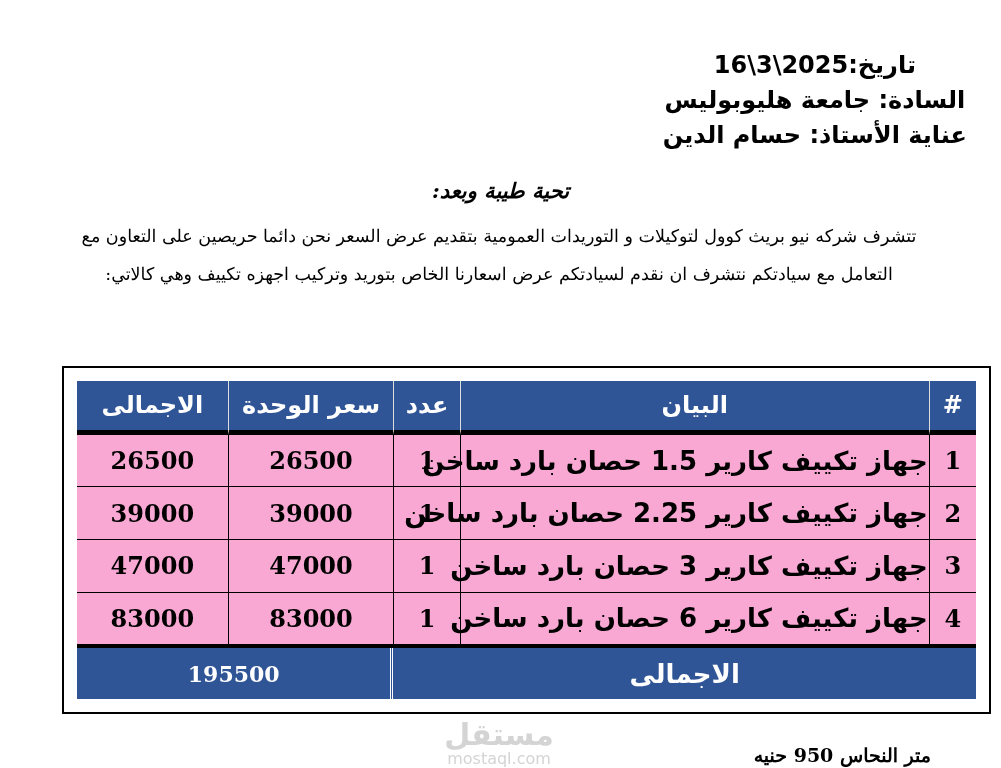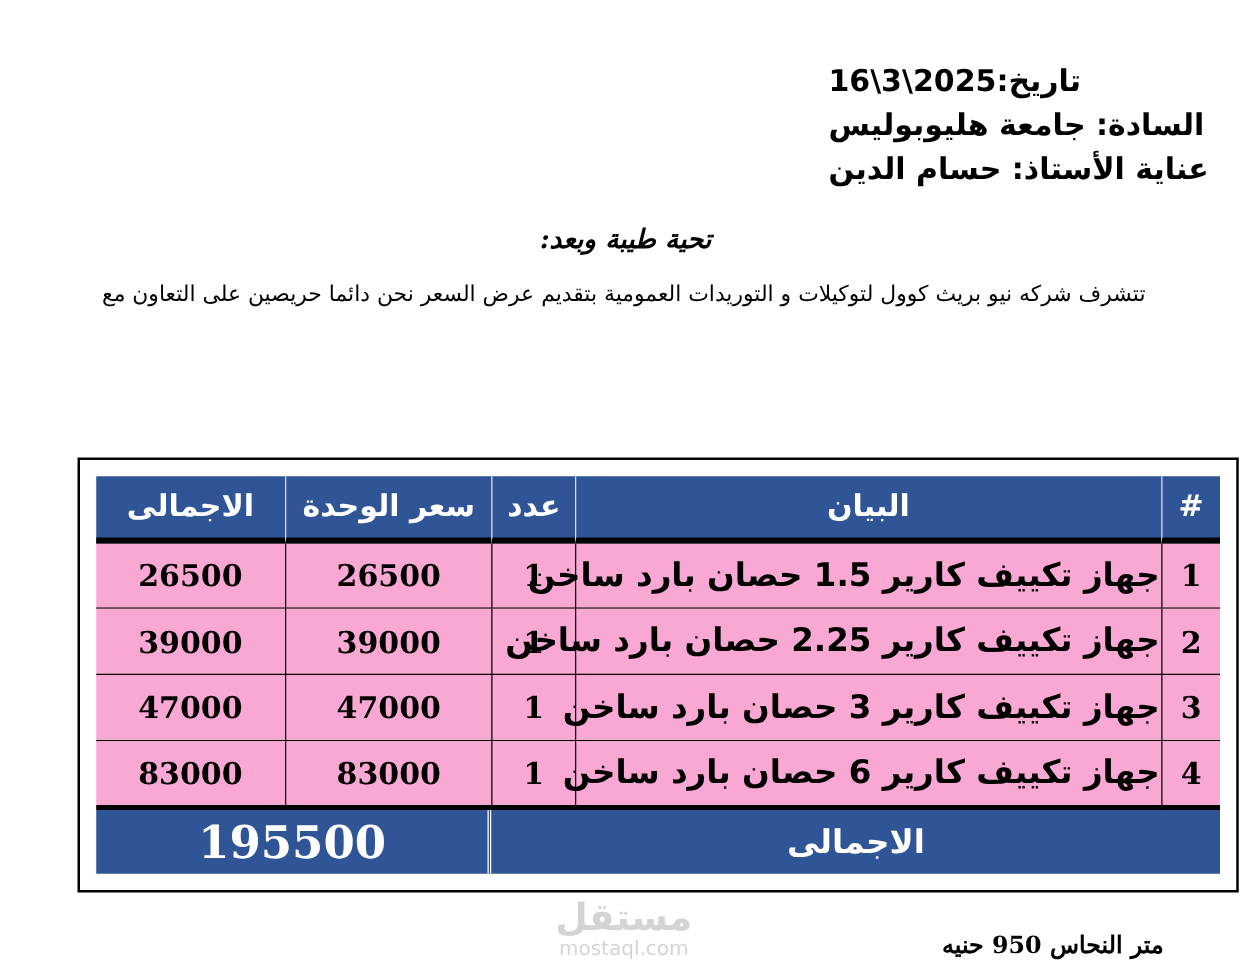--- a/index.html
+++ b/index.html
@@ -1,37 +1,37 @@
 <!DOCTYPE html>
 <html><head>
 <meta charset="utf-8">
 <style>
   html, body { margin:0; padding:0; background:#ffffff; }
   body { width:1001px; height:768px; position:relative; overflow:hidden; font-family:"DejaVu Serif", serif; color:#000; }
 
-  .header-block { position:absolute; right:34px; top:48px; text-align:left; direction:rtl; }
+  .header-block { position:absolute; right:34px; top:48px; text-align:center; direction:rtl; }
   .header-line { font-family:"DejaVu Sans", sans-serif; font-weight:bold; font-size:24px; line-height:35px; white-space:nowrap; }
 
   .greeting { position:absolute; left:0; width:1001px; top:178px; text-align:center; direction:rtl; font-family:"DejaVu Serif", serif; font-weight:bold; font-style:italic; font-size:21px; }
 
   .intro { position:absolute; left:34px; width:930px; top:218px; direction:rtl; text-align:center; font-family:"DejaVu Serif", serif; font-size:17.5px; line-height:37.5px; }
   .intro-line { display:block; white-space:nowrap; }
 
   .table-wrap { position:absolute; left:62px; top:366px; width:899px; height:318px; border:2px solid #000; padding:13px; }
   table.quote { width:100%; height:100%; border-collapse:separate; border-spacing:0; direction:ltr; table-layout:fixed; }
   table.quote td, table.quote th { padding:0; text-align:center; vertical-align:middle; }
   .th-cell { background:#2F5597; color:#fff; font-family:"DejaVu Sans", sans-serif; font-weight:bold; font-size:24px; height:48px; border-left:1px solid #ddd; }
   .th-cell:first-child { border-left:none; }
   tr.head-row th { border-bottom:5px solid #000; }
   .td-cell { background:#f9a8d4; height:51px; border-left:1px solid #000; border-bottom:1px solid #000; font-family:"DejaVu Serif", serif; font-weight:bold; font-size:24px; }
   .td-cell:first-child { border-left:none; }
   .td-desc { font-family:"DejaVu Sans", sans-serif; font-size:26px; direction:rtl; white-space:nowrap; }
   tr.body-row:last-of-type td { border-bottom:4px solid #000; }
   .total-cell { background:#2F5597; color:#fff; font-weight:bold; height:50px; }
-  .total-value { font-family:"DejaVu Serif", serif; font-size:36px; border-right:3px double #fff; }
+  .total-value { font-family:"DejaVu Serif", serif; font-size:22px; border-right:3px double #fff; }
   .total-label { font-family:"DejaVu Sans", sans-serif; font-size:26px; }
 
   .note { position:absolute; right:70px; top:696px; direction:rtl; font-family:"DejaVu Serif", serif; font-weight:bold; font-size:19px; white-space:nowrap;margin-top:48px; }
 
   .watermark { position:absolute; left:434px; top:700px; width:130px; text-align:center; color:#d4d4d4; font-family:"DejaVu Sans", sans-serif; }
   .wm-ar { font-size:30px; font-weight:bold; line-height:30px; direction:rtl;margin-top:20px; }
   .wm-en { font-size:16px; line-height:18px; }
 </style>
 </head>
 <body>
@@ -39,20 +39,21 @@
 <div class="header-block">
   <div class="header-line">تاريخ:2025\3\16</div>
   <div class="header-line">السادة: جامعة هليوبوليس</div>
   <div class="header-line">عناية الأستاذ: حسام الدين</div>
 </div>
 
 <div class="greeting">تحية طيبة وبعد:</div>
 
 <div class="intro">
   <span class="intro-line">تتشرف شركه نيو بريث كوول لتوكيلات و التوريدات العمومية بتقديم عرض السعر نحن دائما حريصين على التعاون مع</span>
+  <span class="intro-line">التعامل مع سيادتكم نتشرف ان نقدم لسيادتكم عرض اسعارنا الخاص بتوريد وتركيب اجهزه تكييف وهي كالاتي:</span>
 </div>
 
 <div class="table-wrap">
   <table class="quote">
     <colgroup>
       <col style="width:150px">
       <col style="width:165px">
       <col style="width:66px">
       <col style="width:467px">
       <col style="width:47px">

